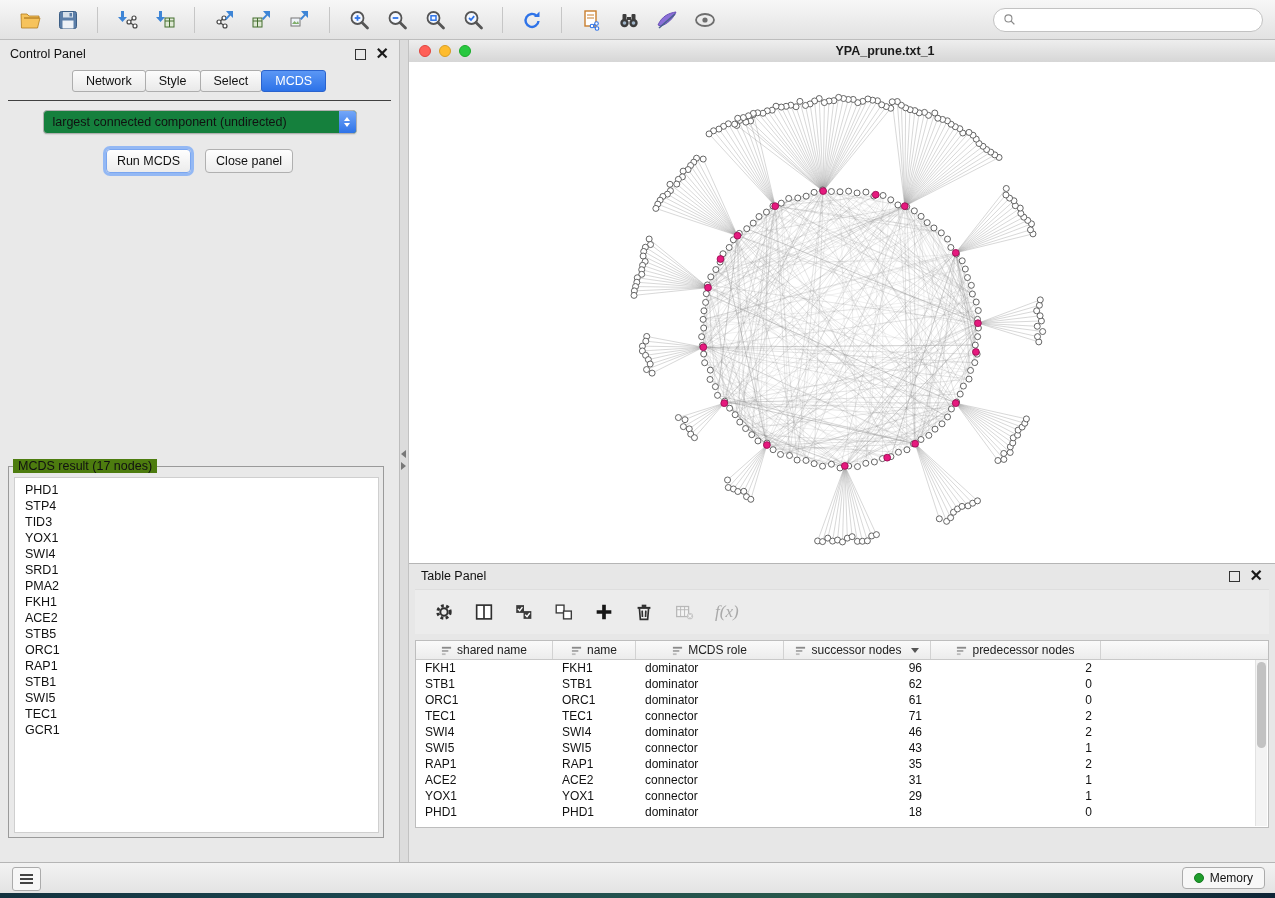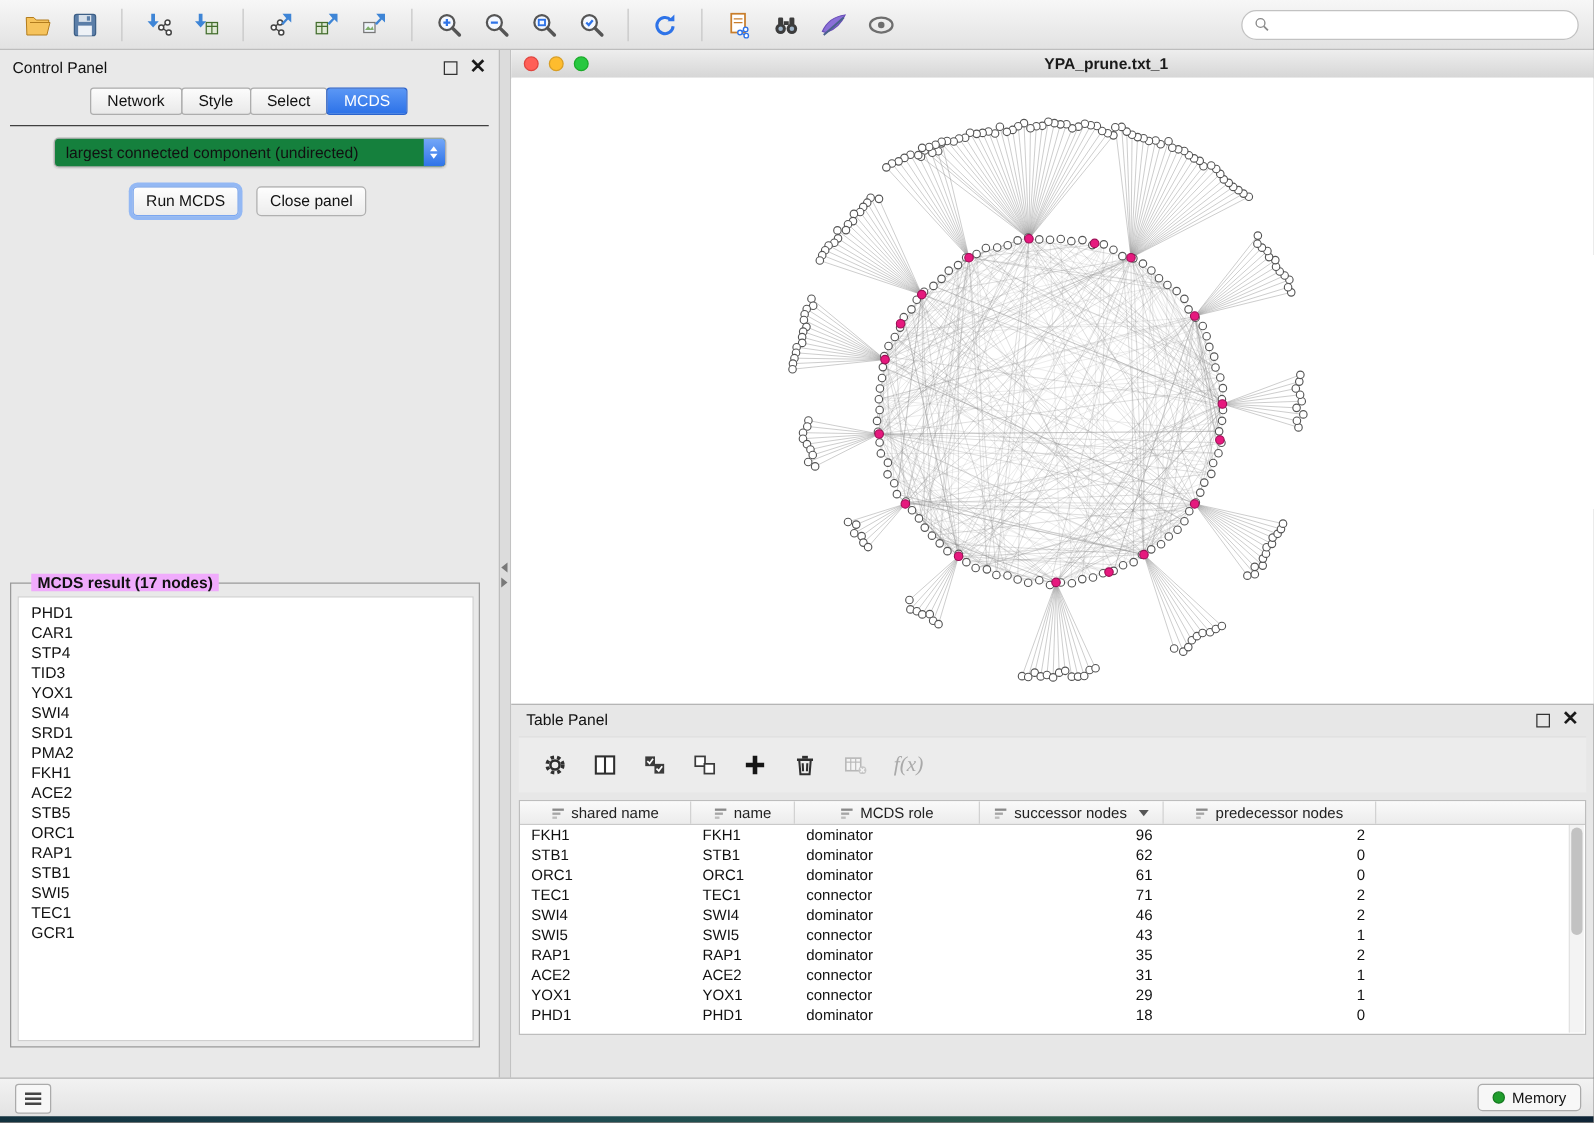--- a/index.html
+++ b/index.html
@@ -28,21 +28,21 @@
   .mac-select{display:flex;align-items:center;border:1px solid #b0b0b0;border-radius:4px;background:#15803d;height:22px;width:312px;margin:9px auto 0;box-shadow:0 1px 1px rgba(0,0,0,.08);overflow:hidden;}
   .mac-select .val{flex:1;padding:0 9px;white-space:nowrap;overflow:hidden;font-size:12.5px;}
   .stepper{width:17px;height:22px;background:linear-gradient(#74a7f8,#2e73e8);display:flex;flex-direction:column;align-items:center;justify-content:center;gap:2px;}
   .tri-up{width:0;height:0;border-left:3.5px solid transparent;border-right:3.5px solid transparent;border-bottom:4px solid #fff;}
   .tri-dn{width:0;height:0;border-left:3.5px solid transparent;border-right:3.5px solid transparent;border-top:4px solid #fff;}
   .btnrow{display:flex;justify-content:center;gap:14px;margin-top:15px;}
   .btn{height:22px;padding:0 10px;border:1px solid #b0b0b0;border-radius:4px;background:linear-gradient(#fefefe,#ececec);
        font-size:12.5px;display:flex;align-items:center;}
   .btn.focus-ring{box-shadow:0 0 0 3px rgba(77,144,254,.55);border-color:#7aa6f0;}
   .result-box{position:absolute;left:8px;top:426px;right:15px;bottom:24px;border:1px solid #9a9a9a;}
-  .result-legend{position:absolute;top:-8px;left:16px;background:#f0abfc;padding:0 5px;font-size:12.5px;font-weight:bold;}
+  .result-legend{position:absolute;top:-8px;left:4px;background:#4d7c0f;padding:0 5px;font-size:12.5px;}
   .result-list{position:absolute;left:5px;right:4px;top:10px;bottom:4px;background:#fff;border:1px solid #cfcfcf;overflow:hidden;padding:4px 0;}
   .mcds-item{padding:0 10px;height:16px;line-height:16px;font-size:12.5px;}
 
   
   .v-splitter{position:absolute;left:400px;top:40px;width:9px;height:822px;background:#dcdcdc;border-right:1px solid #c2c2c2;box-sizing:border-box;}
   .split-arrows{position:absolute;left:1px;top:410px;display:flex;flex-direction:column;gap:4px;}
   .arr-l{width:0;height:0;border-top:4px solid transparent;border-bottom:4px solid transparent;border-right:5px solid #787878;}
   .arr-r{width:0;height:0;border-top:4px solid transparent;border-bottom:4px solid transparent;border-left:5px solid #787878;}
 
   
@@ -265,21 +265,20 @@
         </span>
     </div>
     <div class="btnrow">
       <div class="btn focus-ring">Run MCDS</div>
       <div class="btn">Close panel</div>
     </div>
     <div class="result-box">
       <span class="result-legend">MCDS result (17 nodes)</span>
       <div class="result-list">
           <div class="mcds-item">PHD1</div>
-          <div class="mcds-item">CAR1</div>
           <div class="mcds-item">STP4</div>
           <div class="mcds-item">TID3</div>
           <div class="mcds-item">YOX1</div>
           <div class="mcds-item">SWI4</div>
           <div class="mcds-item">SRD1</div>
           <div class="mcds-item">PMA2</div>
           <div class="mcds-item">FKH1</div>
           <div class="mcds-item">ACE2</div>
           <div class="mcds-item">STB5</div>
           <div class="mcds-item">ORC1</div>

